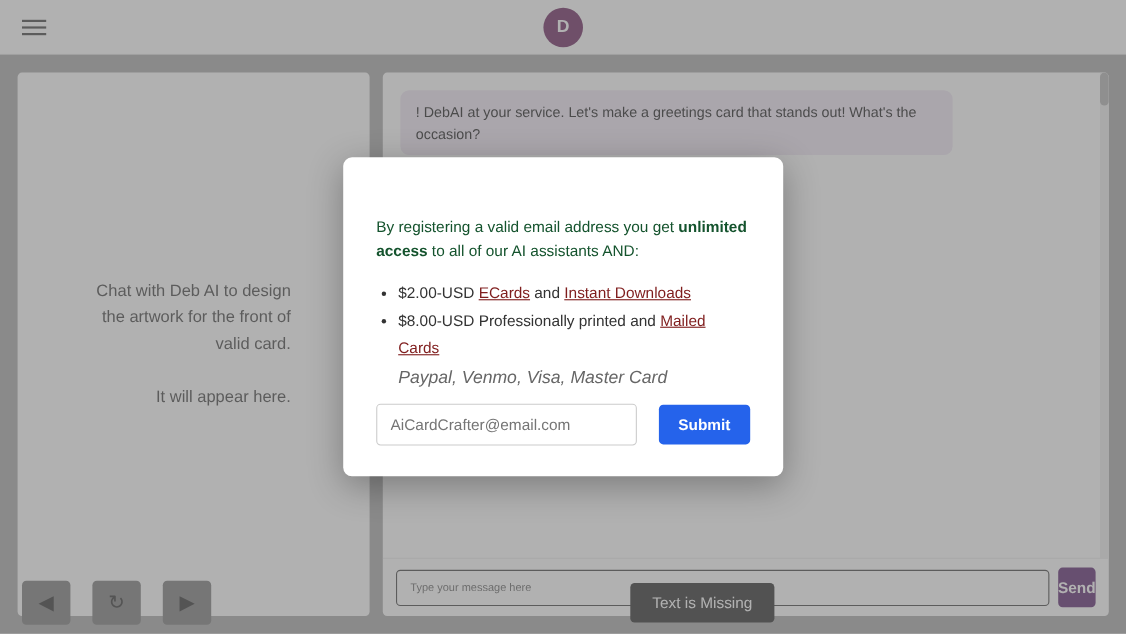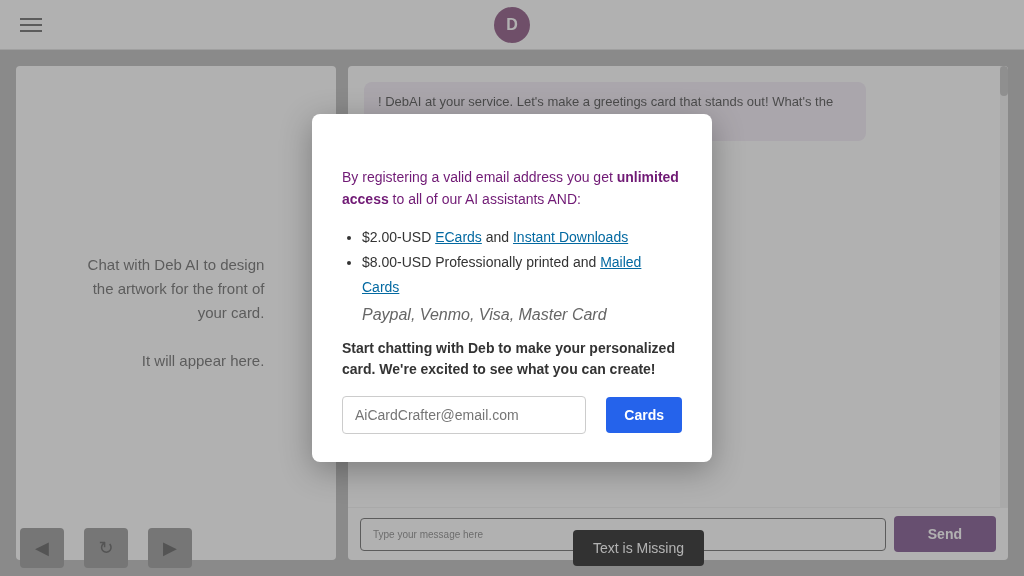--- a/index.html
+++ b/index.html
@@ -137,21 +137,21 @@
       padding: 10px 12px;
       font-size: 10px;
       color: #aaa;
       outline: none;
     }
     .chat-send-btn {
       background: #6b3a7d;
       color: white;
       border: none;
       border-radius: 4px;
-      padding: 10px 34px;
+      padding: 10px 0;
       font-size: 14px;
       cursor: pointer;
       font-weight: bold;
     }
 
     
     .bottom-toolbar {
       position: absolute;
       bottom: 0; left: 0; right: 0;
       height: 56px;
@@ -168,21 +168,21 @@
       border: none;
       border-radius: 4px;
       cursor: pointer;
       display: flex;
       align-items: center;
       justify-content: center;
       color: #444;
       font-size: 18px;
     }
     .toolbar-text-missing-btn {
-      background: #000000;
+      background: #404040;
       color: white;
       border: none;
       border-radius: 4px;
       padding: 10px 20px;
       font-size: 14px;
       cursor: pointer;
       margin-left: auto;
       margin-right: 300px;
     }
 
@@ -209,38 +209,38 @@
       z-index: 11;
     }
     .modal-title {
       font-size: 20px;
       font-weight: bold;
       color: #222;
       margin-bottom: 14px;
     }
     .modal-body-text {
       font-size: 14px;
-      color: #701a75;
+      color: #14532d;
       line-height: 1.6;
       margin-bottom: 14px;
       margin-top: 24px;
     }
     .modal-body-text strong {
       font-weight: bold;
     }
     .modal-list {
       list-style: disc;
       margin-left: 20px;
       margin-bottom: 16px;
       font-size: 14px;
       color: #333;
       line-height: 1.8;
     }
     .modal-list a {
-      color: #0369a1;
+      color: #7f1d1d;
       text-decoration: underline;
     }
     .modal-payment-note {
       font-size: 16px;
       color: #666;
       font-style: italic;
       margin-top: -10px;
       margin-bottom: 14px;
       margin-left: 20px;
     }
@@ -291,21 +291,21 @@
     </div>
   </div>
 </div>
 
 <div class="main-area">
 
   <div class="card-preview-panel">
     <div class="card-preview-text">
       <span>Chat with Deb AI to design</span><br>
       <span>the artwork for the front of</span><br>
-      <span>your card.</span>
+      <span>valid card.</span>
       <br><br>
       <span>It will appear here.</span>
     </div>
   </div>
 
   <div class="chat-panel">
     <div class="chat-messages">
       <div class="chat-message-bubble">
         <span>! DebAI at your service. Let's make a greetings card that stands out! What's the occasion?</span>
       </div>
@@ -342,23 +342,20 @@
       <li>
         $2.00-USD <a href="#">ECards</a> and <a href="#">Instant Downloads</a>
       </li>
       <li>
         $8.00-USD Professionally printed and <a href="#">Mailed Cards</a>
       </li>
     </ul>
     <div class="modal-payment-note">
       <span>Paypal, Venmo, Visa, Master Card</span>
     </div>
-    <div class="modal-cta-text">
-      <span>Start chatting with Deb to make your personalized card. We're excited to see what you can create!</span>
-    </div>
     <div class="modal-input-row">
       <input class="modal-email-input" type="email" placeholder="AiCardCrafter@email.com" style="">
       <button class="modal-submit-btn">
-        <span>Cards</span>
+        <span>Submit</span>
       </button>
     </div>
   </div>
 </div>
 
 </body></html>

